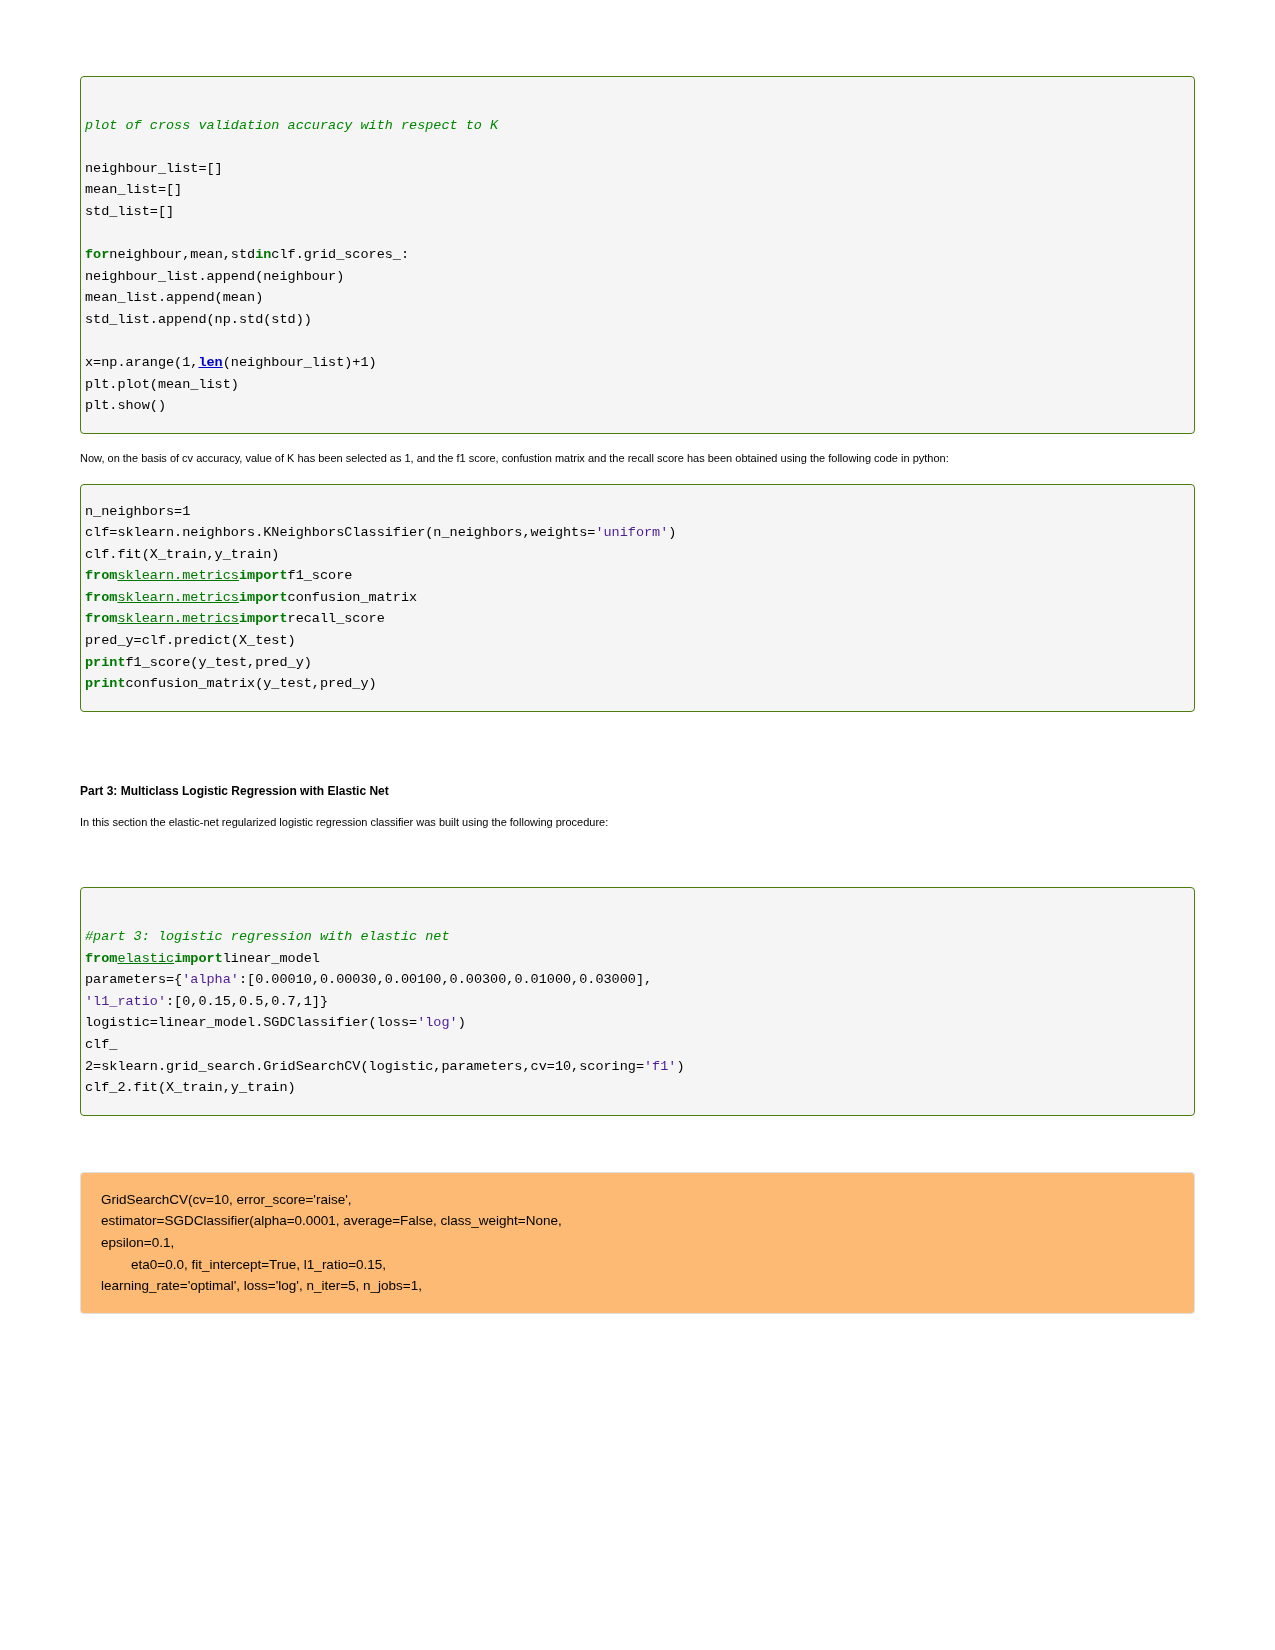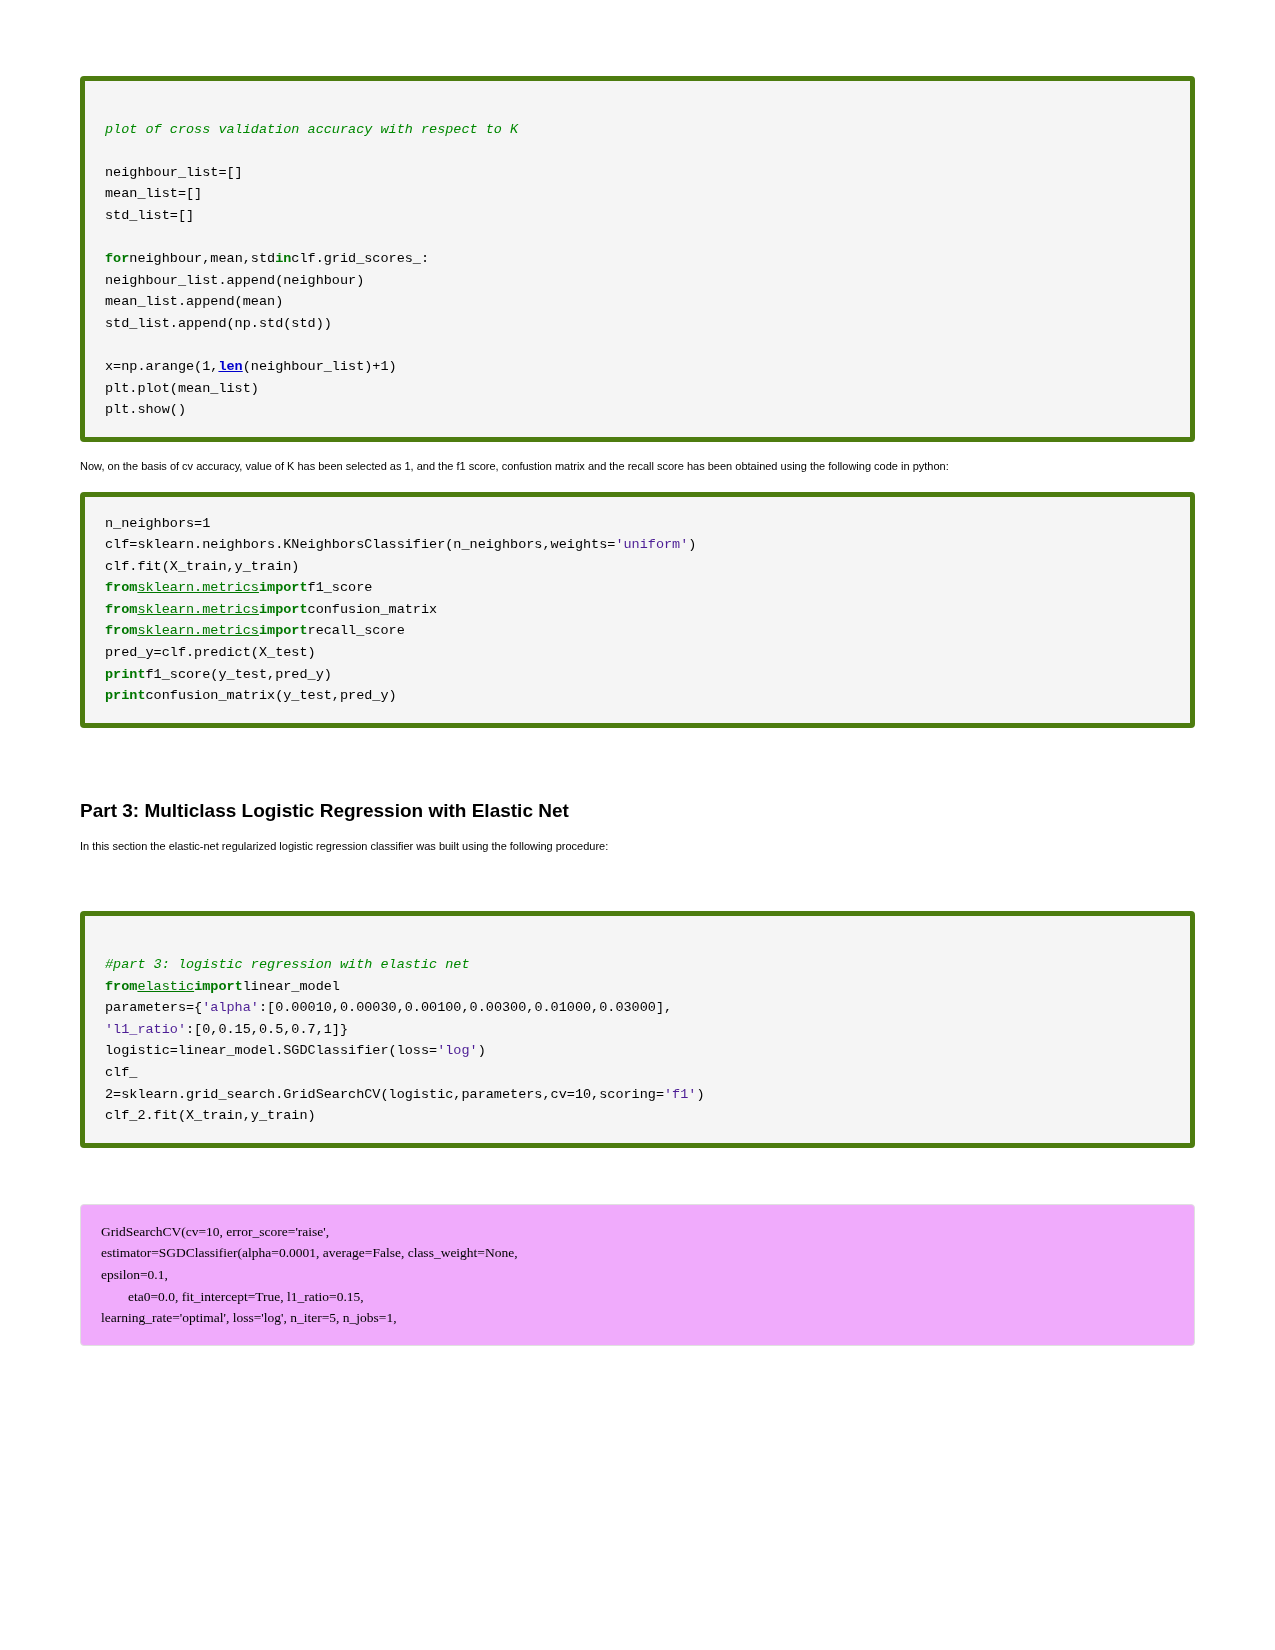--- a/index.html
+++ b/index.html
@@ -13,55 +13,55 @@
       font-family: Georgia, 'Times New Roman', serif;
       font-size: 15px;
       color: #000000;
       width: 1275px;
       min-height: 1650px;
       padding: 60px 80px 80px 80px;
     }
 
     .code-block {
       background: #f5f5f5;
-      border: 5px solid #4d7c0f;
+      border: 1px solid #4d7c0f;
       border-radius: 4px;
-      padding: 16px 20px;
+      padding: 16px 4px;
       margin: 16px 0;
       font-family: 'Courier New', Courier, monospace;
       font-size: 13.5px;
       line-height: 1.6;
       white-space: pre;
       color: #000000;
     }
 
     .output-block {
-      background: #f0abfc;
+      background: #fdba74;
       border: 1px solid #e0e0e0;
       border-radius: 4px;
       padding: 16px 20px;
       margin: 16px 0;
-      font-family: Liberation Serif, serif;
+      font-family: Liberation Sans, sans-serif;
       font-size: 13.5px;
       line-height: 1.6;
       white-space: pre;
       color: #000000;
     }
 
     .prose {
       font-family: Arial, Helvetica, sans-serif;
       font-size: 11px;
       line-height: 1.6;
       color: #000000;
       margin: 16px 0;
     }
 
     .part-heading {
       font-family: Arial, Helvetica, sans-serif;
-      font-size: 19px;
+      font-size: 12px;
       font-weight: bold;
       color: #000000;
       margin: 32px 0 8px 0;
     }
 
     .kw-green { color: #007700; font-weight: bold; font-family: Liberation Mono, monospace; }
     .kw-blue { color: #0000cc; font-weight: bold; text-decoration: underline; }
     .comment-green { color: #008800; font-style: italic; }
     .string-red { color: #4c1d95; }
     .module-green { color: #007700; text-decoration: underline; }

